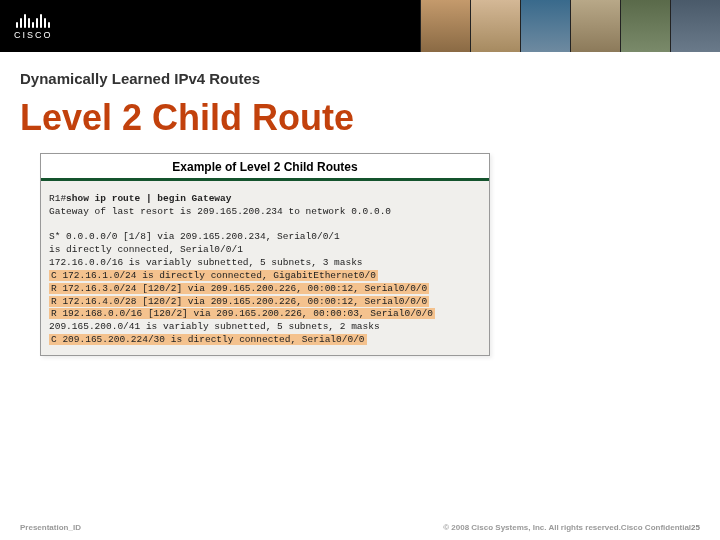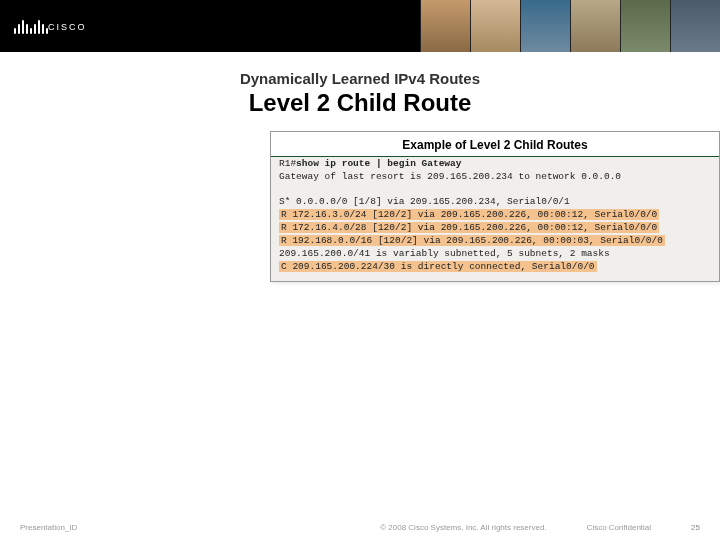--- a/index.html
+++ b/index.html
@@ -15,21 +15,21 @@
     height: 52px;
     background: #000;
     position: relative;
     display: flex;
     align-items: center;
   }
   .logo {
     margin-left: 14px;
     color: #fff;
     display: flex;
-    flex-direction: row;
+    flex-direction: column;
     align-items: center;
     gap: 0px;
   }
   .logo .bars {
     display: flex;
     align-items: flex-end;
     gap: 2px;
     height: 16px;
   }
   .logo .bars span {
@@ -65,80 +65,81 @@
   }
   .photo-strip .person:nth-child(1){background:linear-gradient(#c49a6c,#8a6a44)}
   .photo-strip .person:nth-child(2){background:linear-gradient(#d4b896,#a68a60)}
   .photo-strip .person:nth-child(3){background:linear-gradient(#396a8c,#6e8aa0)}
   .photo-strip .person:nth-child(4){background:linear-gradient(#b8a888,#8c7a5a)}
   .photo-strip .person:nth-child(5){background:linear-gradient(#5a6a4a,#7a8a6a)}
   .photo-strip .person:nth-child(6){background:linear-gradient(#4a5a6a,#6a7a8a)}
 
   .heading-block {
     padding: 18px 20px 6px 20px;
-    text-align: center;
   }
   .kicker {
     font-size: 15px;
     font-weight: bold;
     color: #333;
   }
   .title {
-    font-size: 24px;
-    font-weight: bold;
-    color: #000000;
-    margin-top: 2px;
+    font-size: 36px;
+    font-weight: bold;
+    color: #c2410c;
+    margin-top: 10px;
   }
 
   .figure-wrap {
     display: flex;
-    justify-content: flex-end;
+    justify-content: flex-start;
     margin-top: 8px;
+    margin-left: 40px;
   }
   .figure {
     width: 450px;
     border: 1px solid #999;
     background: #f5f5f3;
     box-shadow: 2px 2px 4px rgba(0,0,0,0.08);
   }
   .figure-caption {
     text-align: center;
     font-size: 12px;
     font-weight: bold;
     padding: 6px 0 4px 0;
     background: #fff;
   }
   .terminal {
     background: #f0efec;
     font-family: "Courier New", monospace;
     font-size: 9.5px;
     line-height: 1.35;
-    padding: 1px 8px 8px 8px;
+    padding: 12px 8px 8px 8px;
     color: #222;
-    border-top: 1px solid #14532d;
+    border-top: 3px solid #14532d;
   }
   .terminal .hl {
     background: #f4c28e;
     padding: 0 2px;
     display: inline;
   }
   .terminal .bold { font-weight: bold; }
 
   .footer {
     position: absolute;
     bottom: 8px;
     left: 0;
     width: 100%;
     font-size: 8px;
     color: #9a9a9a;
     display: flex;
     justify-content: space-between;
     padding: 0 20px;
-  }
-  .footer .right { display: flex; gap: 40px; align-items: center; text-align: right;}
+    font-weight: bold;
+  }
+  .footer .right { display: flex; align-items: center; text-align: right;}
   .footer .pagenum { color: #888; }
 </style>
 </head>
 <body>
 
 <div class="topbar">
   <div class="logo">
     <div class="bars">
       <span></span>
         <span></span>
@@ -168,20 +169,23 @@
 </div>
 
 <div class="figure-wrap">
   <div class="figure">
     <div class="figure-caption">Example of Level 2 Child Routes</div>
     <div class="terminal">
       <div><span>R1#</span><span class="bold">show ip route | begin Gateway</span></div>
       <div>Gateway of last resort is 209.165.200.234 to network 0.0.0.0</div>
       <div>&nbsp;</div>
       <div>S*    0.0.0.0/0 [1/8] via 209.165.200.234, Serial0/0/1</div>
+      <div>               is directly connected, Serial0/0/1</div>
+      <div>      172.16.0.0/16 is variably subnetted, 5 subnets, 3 masks</div>
+      <div><span class="hl">C        172.16.1.0/24 is directly connected, GigabitEthernet0/0</span></div>
       <div><span class="hl">R        172.16.3.0/24 [120/2] via 209.165.200.226, 00:00:12, Serial0/0/0</span></div>
       <div><span class="hl">R        172.16.4.0/28 [120/2] via 209.165.200.226, 00:00:12, Serial0/0/0</span></div>
       <div><span class="hl">R     192.168.0.0/16 [120/2] via 209.165.200.226, 00:00:03, Serial0/0/0</span></div>
       <div>      209.165.200.0/41 is variably subnetted, 5 subnets, 2 masks</div>
       <div><span class="hl">C        209.165.200.224/30 is directly connected, Serial0/0/0</span></div>
     </div>
   </div>
 </div>
 
 <div class="footer">

